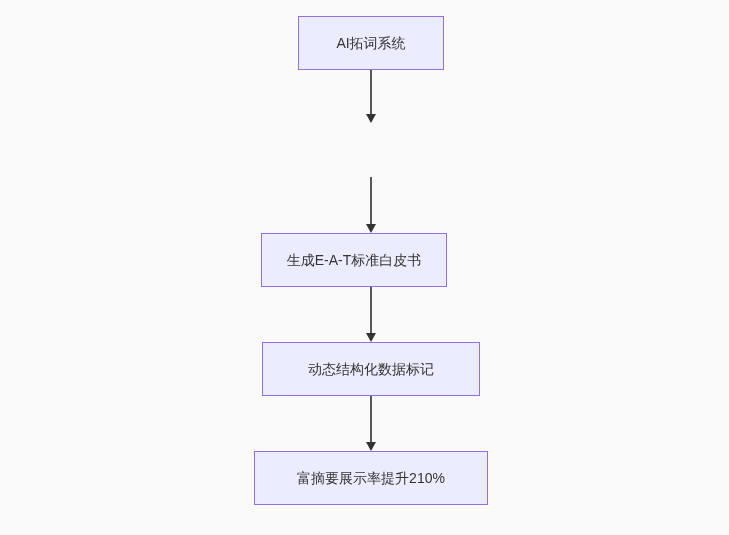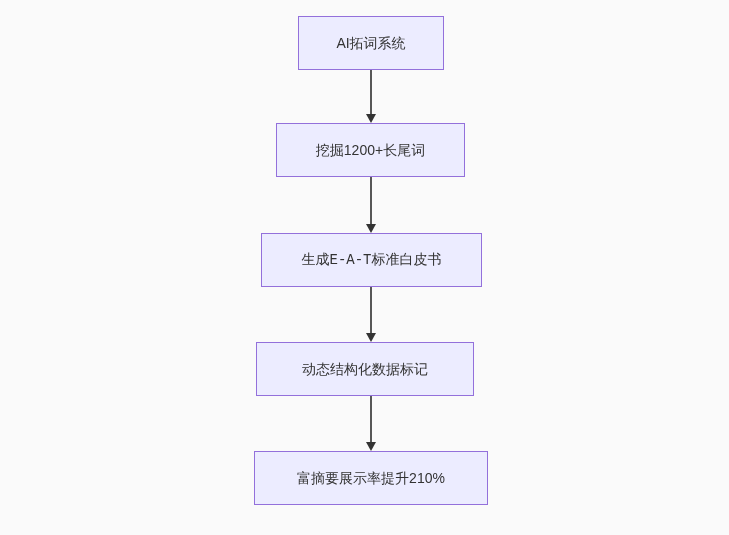--- a/index.html
+++ b/index.html
@@ -53,22 +53,22 @@
     left: 1px;
     bottom: 0;
     width: 0; height: 0;
     border-left: 5px solid transparent;
     border-right: 5px solid transparent;
     border-top: 9px solid var(--arrow-color);
   }
   
   #node-0 { left: 298px; top: 16px;  width: 146px; height: 54px; }
   #node-1 { left: 276px; top: 123px; width: 189px; height: 54px; }
-  #node-2 { left: 261px; top: 233px; width: 221px; height: 54px; font-family: Liberation Mono, monospace; }
-  #node-3 { left: 256px; top: 342px; width: 218px; height: 54px; }
+  #node-2 { left: 261px; top: 233px; width: 186px; height: 54px; }
+  #node-3 { left: 262px; top: 342px; width: 218px; height: 54px; }
   #node-4 { left: 254px; top: 451px; width: 234px; height: 54px; }
   
   #edge-0 { top: 70px;  height: 53px; }
   #edge-1 { top: 177px; height: 56px; }
   #edge-2 { top: 287px; height: 55px; }
   #edge-3 { top: 396px; height: 55px; }
 </style>
 </head>
 <body>
 
@@ -76,23 +76,20 @@
 
   <div class="node" id="node-0">
     <span>AI拓词系统</span>
   </div>
 
   <div class="edge" id="edge-0">
     <div class="edge-line"></div>
     <div class="edge-head"></div>
   </div>
 
-  <div class="node" id="node-1">
-    <span>挖掘1200+长尾词</span>
-  </div>
 
   <div class="edge" id="edge-1">
     <div class="edge-line"></div>
     <div class="edge-head"></div>
   </div>
 
   <div class="node" id="node-2">
     <span>生成E-A-T标准白皮书</span>
   </div>
 

